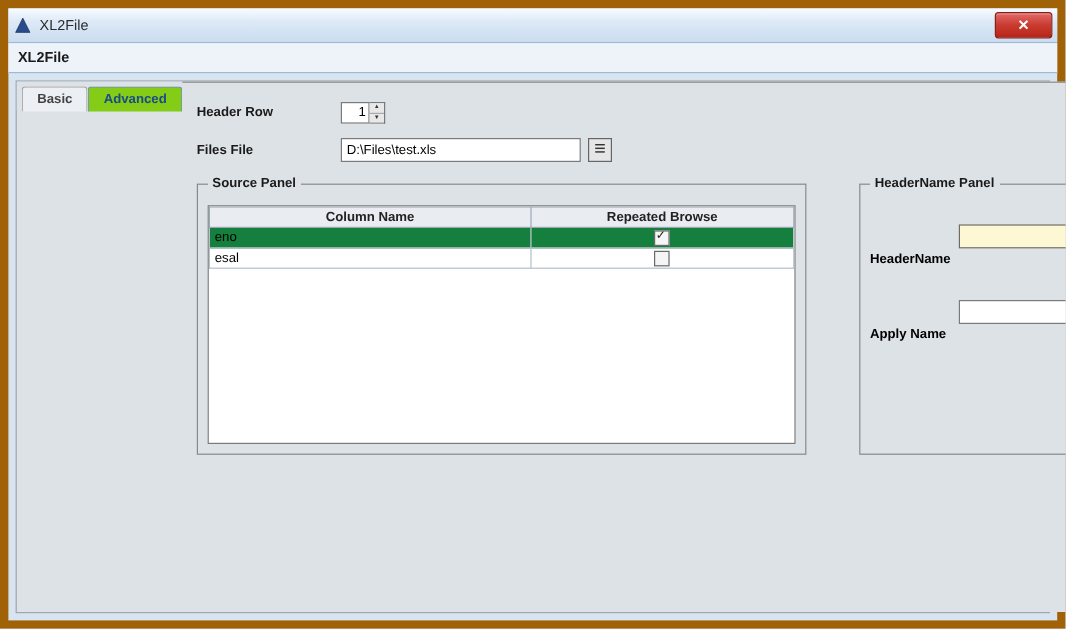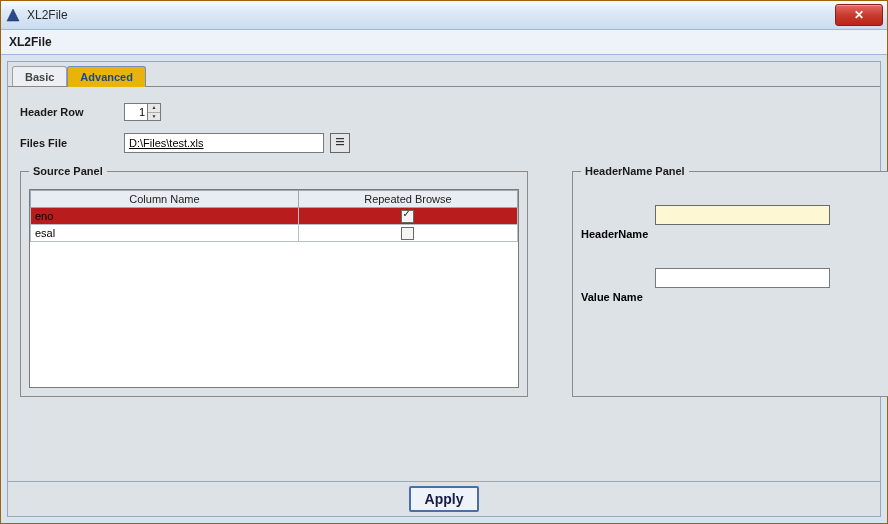--- a/index.html
+++ b/index.html
@@ -7,21 +7,21 @@
     padding: 0;
     font-family: Tahoma, Arial, sans-serif;
     font-size: 11px;
     background: #d6d6d6;
   }
   .window {
     width: 888px;
     height: 524px;
     background: #d9e4f1;
     box-sizing: border-box;
-    border: 1px solid #a16207;
+    border: 7px solid #a16207;
     display: flex;
     flex-direction: column;
   }
   
   .titlebar {
     height: 28px;
     background: linear-gradient(to bottom, #f7fbff 0%, #dde9f7 40%, #cadcef 100%);
     border-bottom: 1px solid #9db8d8;
     display: flex;
     align-items: center;
@@ -66,21 +66,21 @@
     color: #1a1a1a;
     font-size: 12px;
   }
   
   .outer-panel {
     flex: 1;
     margin: 6px;
     background: #dde2e7;
     border: 1px solid #9aa7b5;
     display: flex;
-    flex-direction: column;
+    flex-direction: row;
     box-sizing: border-box;
   }
   
   .tabs {
     display: flex;
     align-items: flex-end;
     height: 24px;
     padding-left: 4px;
     background: #dde2e7;
   }
@@ -92,21 +92,21 @@
     background: #e5e9ee;
     color: #1a4a8a;
     font-weight: bold;
     font-size: 11px;
     position: relative;
     top: 1px;
     border-top-left-radius: 3px;
     border-top-right-radius: 3px;
   }
   .tab.active {
-    background: #eab308;
+    background: #84cc16;
     border-color: #6f8fbf;
     z-index: 2;
   }
   .tab.inactive {
     background: #eceff3;
     border-color: #a0a0a0;
     color: #444;
   }
   .tab-content {
     flex: 1;
@@ -118,21 +118,21 @@
     box-sizing: border-box;
     position: relative;
   }
   
   .form-row {
     display: flex;
     align-items: center;
     margin-bottom: 12px;
   }
   .form-label {
-    width: 104px;
+    width: 120px;
     font-weight: bold;
     color: #1a1a1a;
     font-size: 11px;
   }
   .spinner {
     display: flex;
     align-items: stretch;
     height: 18px;
   }
   .spinner-input {
@@ -161,21 +161,21 @@
     color: #333;
   }
   .spinner-btn + .spinner-btn { border-top: 1px solid #aaa; }
   .text-input {
     border: 1px solid #7a7a7a;
     height: 16px;
     padding: 1px 4px;
     background: #fff;
     font-size: 11px;
   }
-  .browse-input { width: 190px; text-decoration: underline; }
+  .browse-input { width: 190px; }
   .browse-btn {
     width: 18px;
     height: 18px;
     margin-left: 6px;
     border: 1px solid #666;
     background: #e6e6e6;
     display: inline-flex;
     align-items: center;
     justify-content: center;
   }
@@ -210,32 +210,32 @@
     overflow: hidden;
   }
   table.grid {
     width: 100%;
     border-collapse: collapse;
     font-size: 11px;
   }
   table.grid th {
     background: #e9edf2;
     border: 1px solid #9aa7b5;
-    font-weight: normal;
+    font-weight: bold;
     padding: 2px 4px;
     color: #222;
     text-align: center;
   }
   table.grid td {
     border: 1px solid #b5bfca;
     padding: 1px 4px;
     height: 14px;
   }
   table.grid tr.selected td {
-    background: #b91c1c;
+    background: #15803d;
   }
   .chk-cell { text-align: center; }
   .chk {
     width: 11px;
     height: 11px;
     display: inline-block;
     border: 1px solid #6a6a6a;
     background: #f5f5f5;
     position: relative;
     vertical-align: middle;
@@ -377,21 +377,21 @@
           </div>
         </fieldset>
 
         <fieldset class="panel dest-panel">
           <legend>HeaderName Panel</legend>
           <div class="dest-row">
             <span class="dest-label">HeaderName</span>
             <input class="dest-input highlight" value="" style="">
           </div>
           <div class="dest-row">
-            <span class="dest-label">Value Name</span>
+            <span class="dest-label">Apply Name</span>
             <input class="dest-input" value="" style="">
           </div>
         </fieldset>
 
       </div>
     </div>
 
     <div class="button-bar">
       <button class="apply-btn">
         <span>Apply</span>

